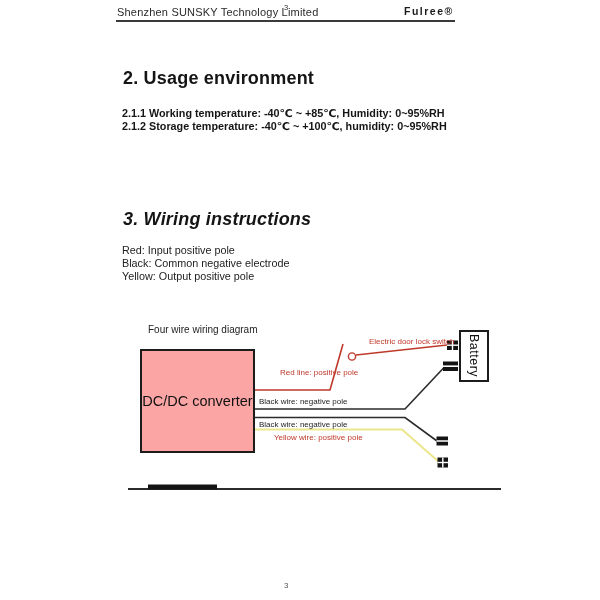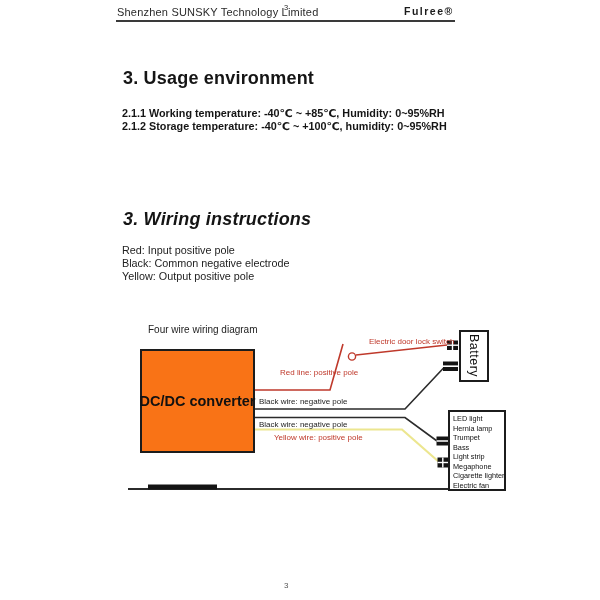--- a/index.html
+++ b/index.html
@@ -16,22 +16,22 @@
   .hdr-rule{left:116px;top:20px;width:339px;height:2px;background:#3a3a3a;}
   
   .sec-heading{font-size:18px;font-weight:bold;color:#151515;letter-spacing:.2px;}
   #sec2-heading{left:123px;top:68px;}
   #sec2-body{left:122px;top:107px;font-size:10.8px;font-weight:bold;line-height:13.3px;color:#151515;}
   #sec3-heading{left:123px;top:209px;font-style:italic;}
   #sec3-body{left:122px;top:244px;font-size:10.8px;line-height:13px;color:#222;}
   
   #diagram-title{left:148px;top:324px;font-size:10px;color:#222;}
   #converter-box{
-    left:140px;top:349px;width:111px;height:100px;border:2px solid #1c1c1c;background:#f97316;
-    display:flex;align-items:center;justify-content:center;font-weight:bold;
+    left:140px;top:349px;width:111px;height:100px;border:2px solid #1c1c1c;background:#fca5a5;
+    display:flex;align-items:center;justify-content:center;
   }
   #converter-label{font-size:14.5px;color:#111;white-space:nowrap;}
   #battery-box{
     left:459px;top:330px;width:26px;height:48px;border:2px solid #1c1c1c;background:#fff;
     display:flex;align-items:center;justify-content:center;
   }
   #battery-label{writing-mode:vertical-rl;font-size:12.5px;color:#111;letter-spacing:.5px;}
   #load-box{
     left:448px;top:410px;width:51px;height:75px;border:2px solid #1c1c1c;background:#fff;
     padding:2px 0 0 3px;font-size:7.3px;line-height:9.55px;color:#111;white-space:nowrap;overflow:hidden;
@@ -51,21 +51,21 @@
 </head>
 <body>
 
 <div id="page">
 
   <div class="abs hdr-company">Shenzhen SUNSKY Technology Limited</div>
   <div class="abs hdr-sup">3</div>
   <div class="abs hdr-brand">Fulree®</div>
   <div class="abs hdr-rule"></div>
 
-  <div class="abs sec-heading" id="sec2-heading">3. Usage environment</div>
+  <div class="abs sec-heading" id="sec2-heading">2. Usage environment</div>
   <div class="abs" id="sec2-body">
     <div>2.1.1 Working temperature: -40℃ ~ +85℃, Humidity: 0~95%RH</div>
     <div>2.1.2 Storage temperature: -40℃ ~ +100℃, humidity: 0~95%RH</div>
   </div>
 
   <div class="abs sec-heading" id="sec3-heading">3. Wiring instructions</div>
   <div class="abs" id="sec3-body">
     <div>Red: Input positive pole</div>
     <div>Black: Common negative electrode</div>
     <div>Yellow: Output positive pole</div>
@@ -112,30 +112,20 @@
   </svg>
 
   <div class="abs" id="converter-box">
     <span id="converter-label">DC/DC converter</span>
   </div>
 
   <div class="abs" id="battery-box">
     <span id="battery-label">Battery</span>
   </div>
 
-  <div class="abs" id="load-box">
-    <div>LED light</div>
-    <div>Hernia lamp</div>
-    <div>Trumpet</div>
-    <div>Bass</div>
-    <div>Light strip</div>
-    <div>Megaphone</div>
-    <div>Cigarette lighter</div>
-    <div>Electric fan</div>
-  </div>
 
   <div class="abs wire-label lbl-red" id="switch-label">Electric door lock switch</div>
   <div class="abs wire-label lbl-red" id="red-wire-label">Red line: positive pole</div>
   <div class="abs wire-label lbl-dark" id="black-wire-1-label">Black wire: negative pole</div>
   <div class="abs wire-label lbl-dark" id="black-wire-2-label">Black wire: negative pole</div>
   <div class="abs wire-label lbl-red" id="yellow-wire-label">Yellow wire: positive pole</div>
 
   <div class="abs" id="footer-page">3</div>
 
 </div>

